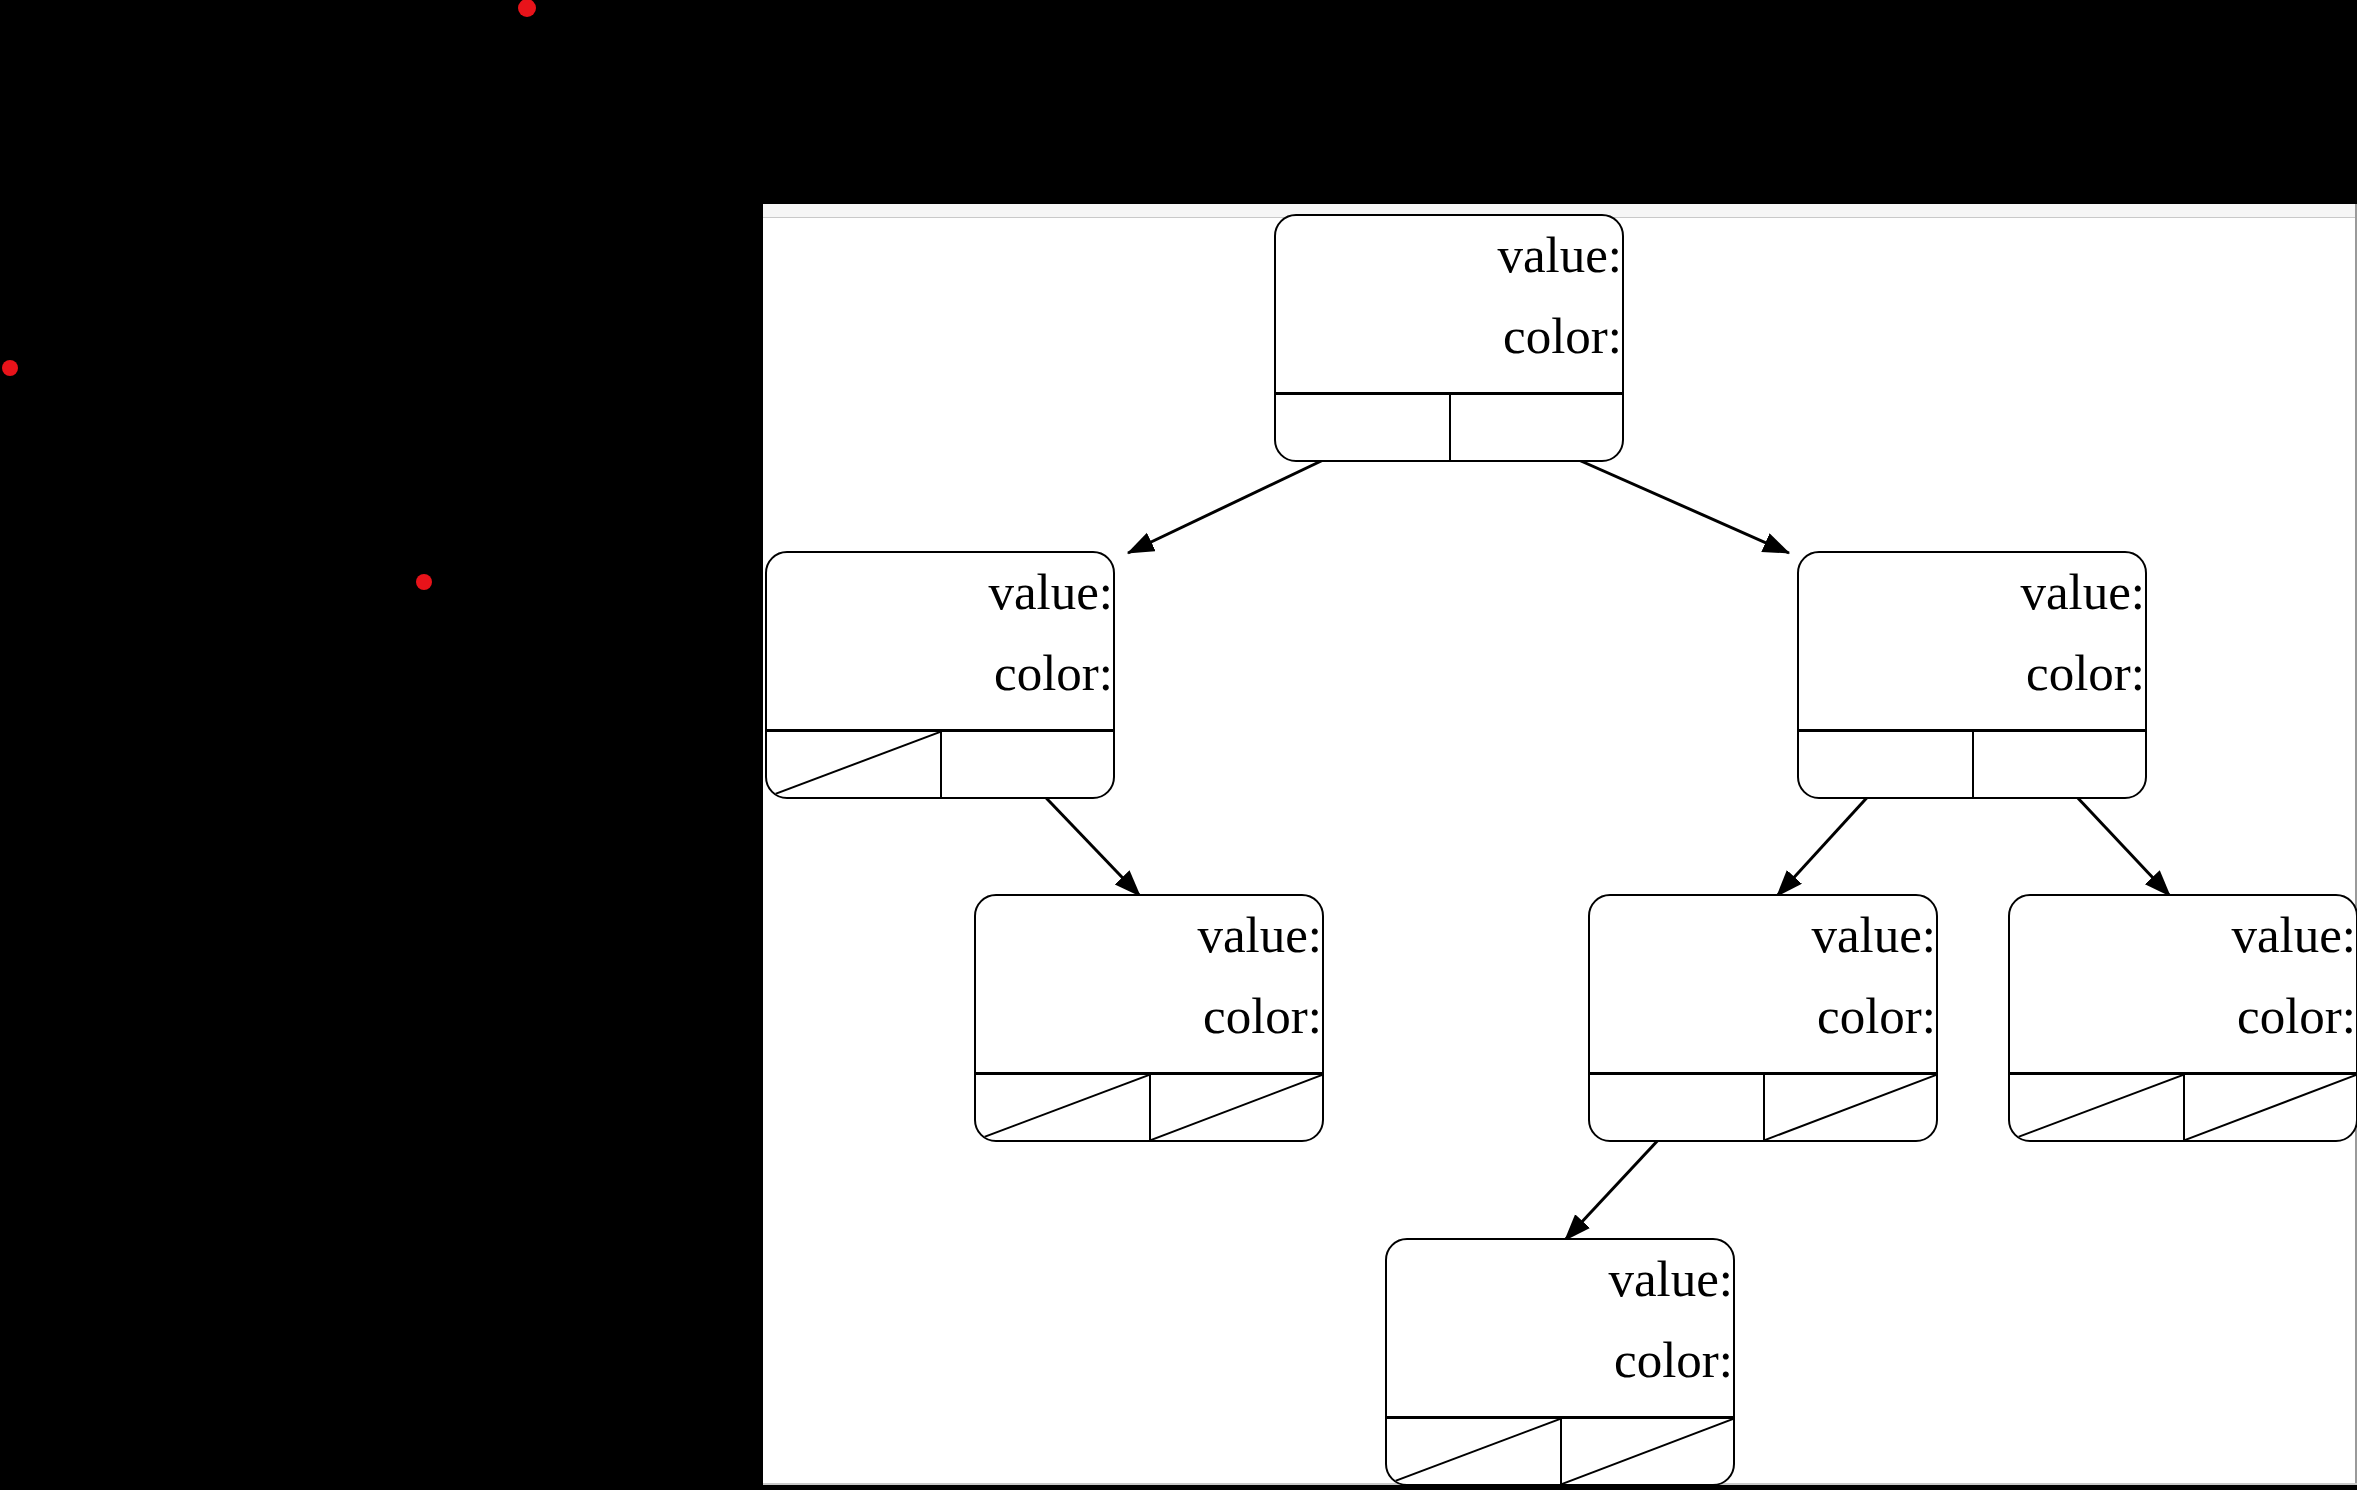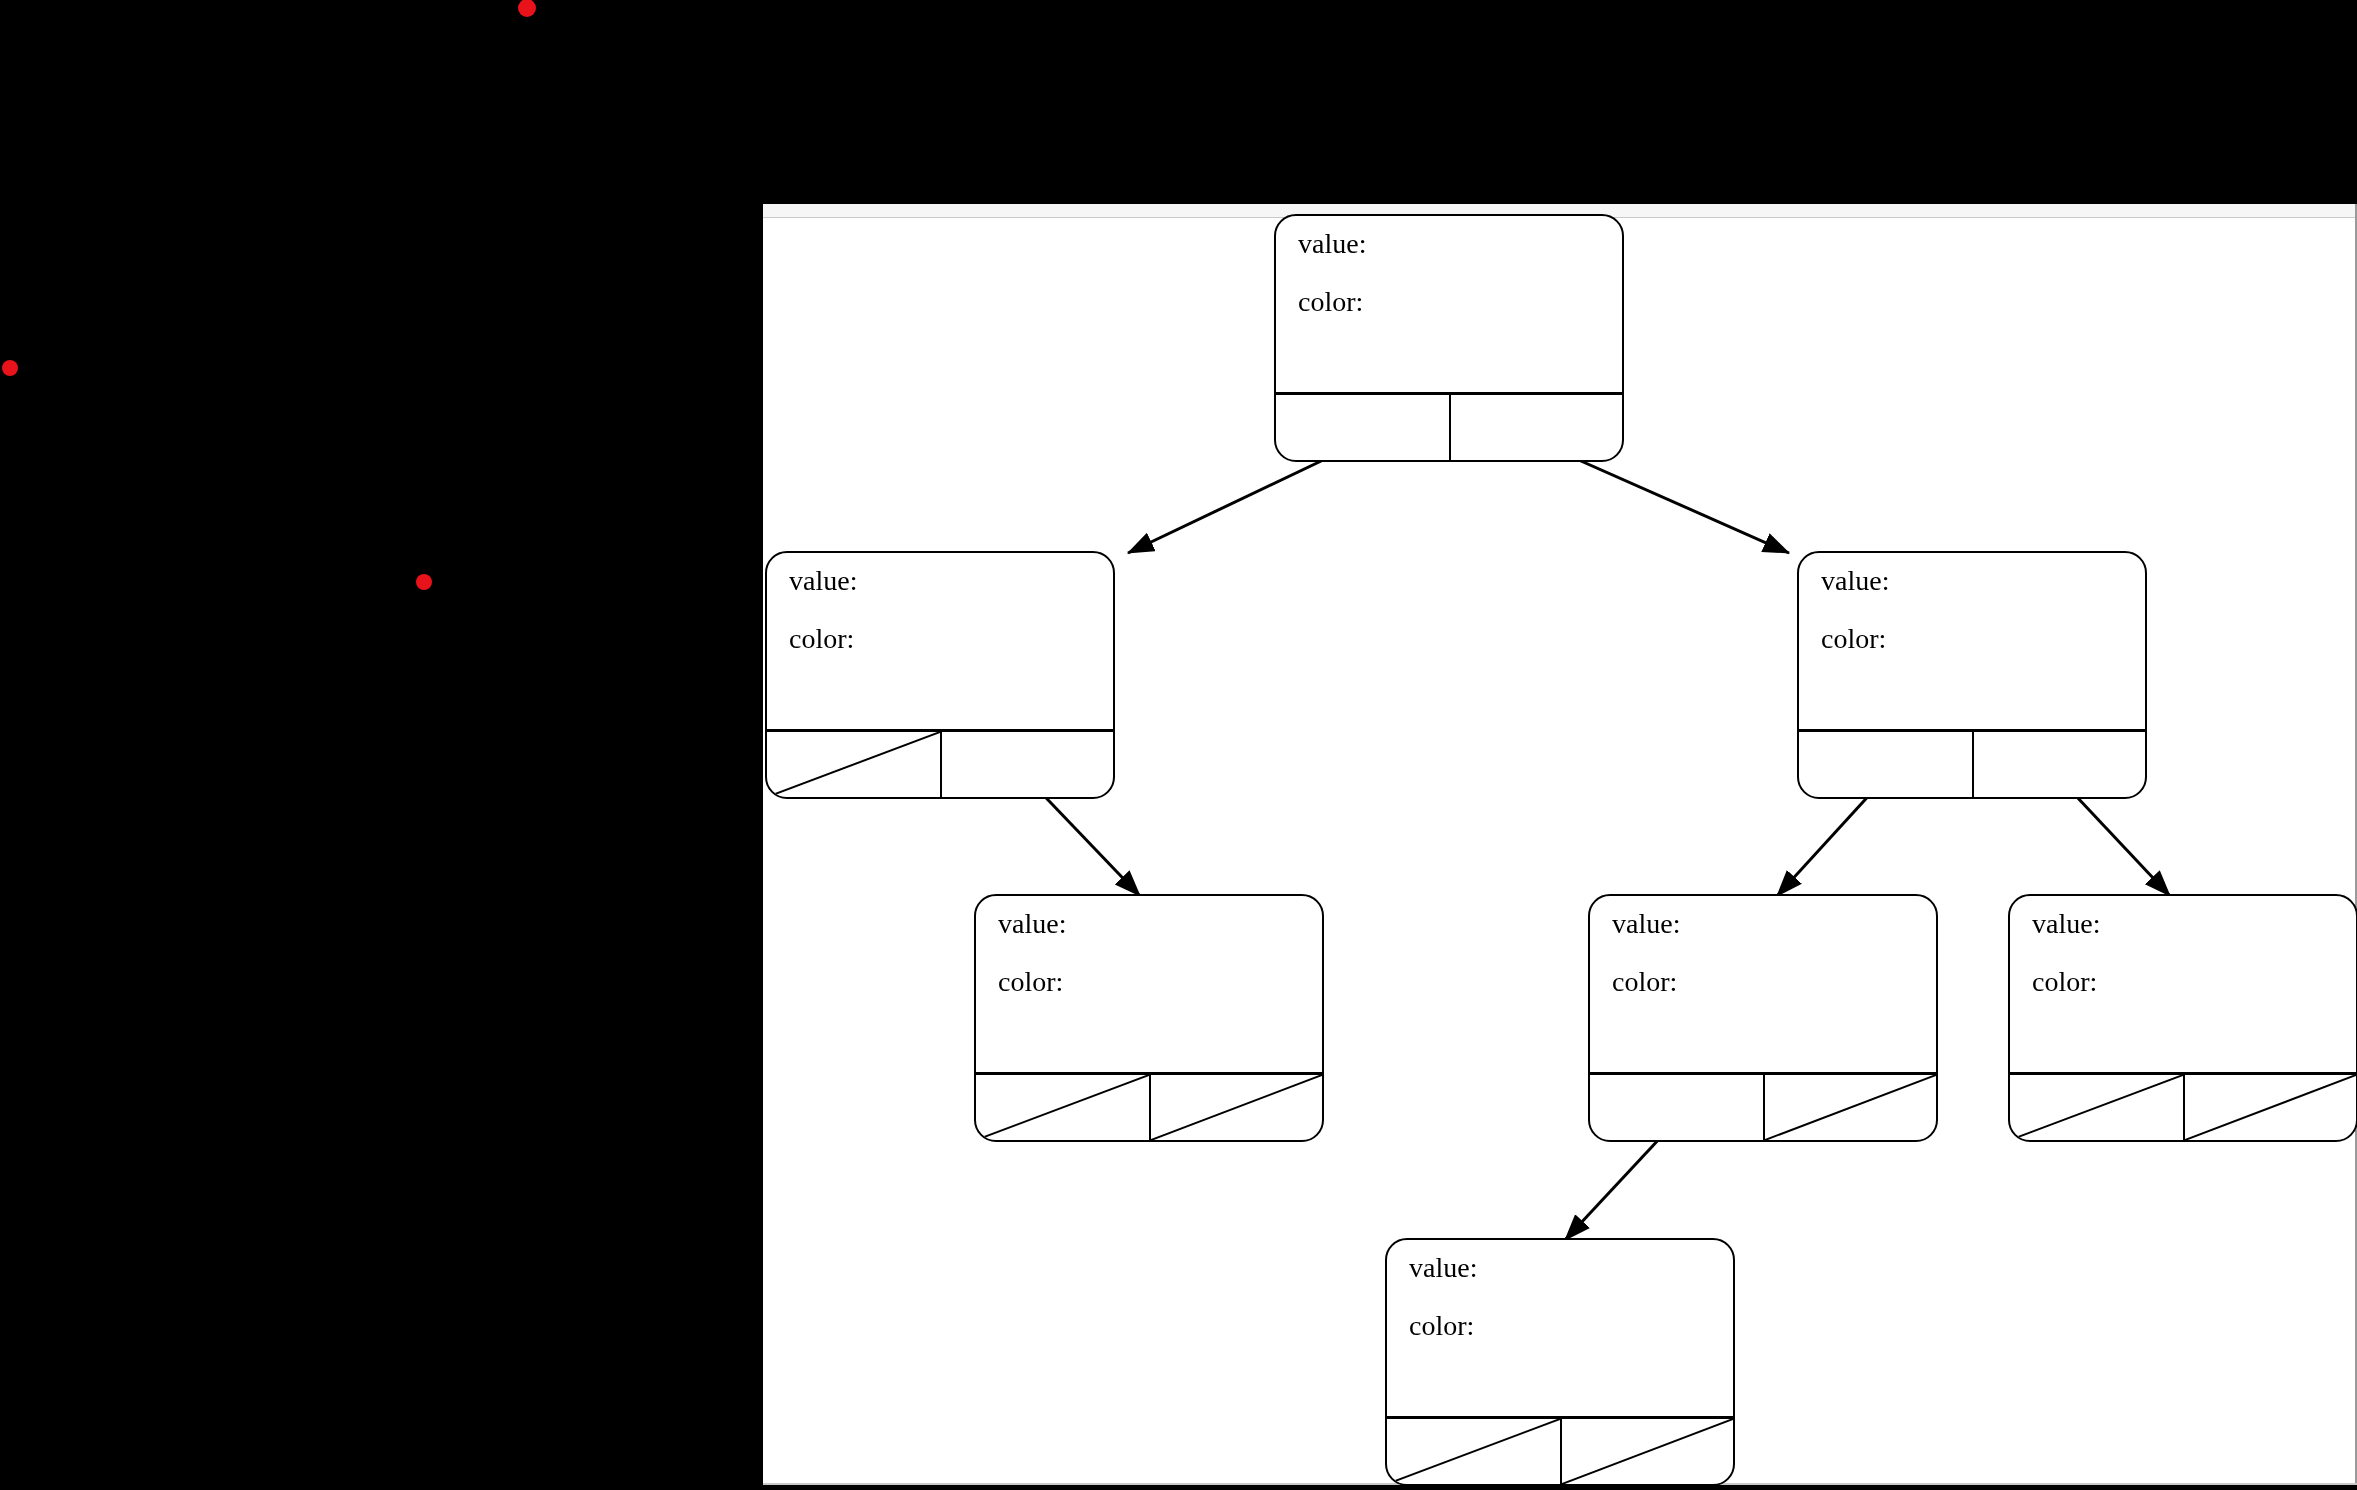--- a/index.html
+++ b/index.html
@@ -71,23 +71,24 @@
   .node-fields {
     position: absolute;
     left: 0;
     top: 0;
     right: 0;
     box-sizing: border-box;
     padding: 14px 0 0 22px;
   }
   .node-field {
     color: #000000;
-    font-size: 28px;
+    font-size: 51px;
     line-height: 1.0;
     white-space: nowrap;
+    text-align: right;
   }
   .node-field.field-value { margin-bottom: 30px; }
   .node-ptr-row {
     position: absolute;
     left: 0;
     right: 0;
     bottom: 0;
     display: flex;
     border-top: 3px solid #000000;
     box-sizing: border-box;

